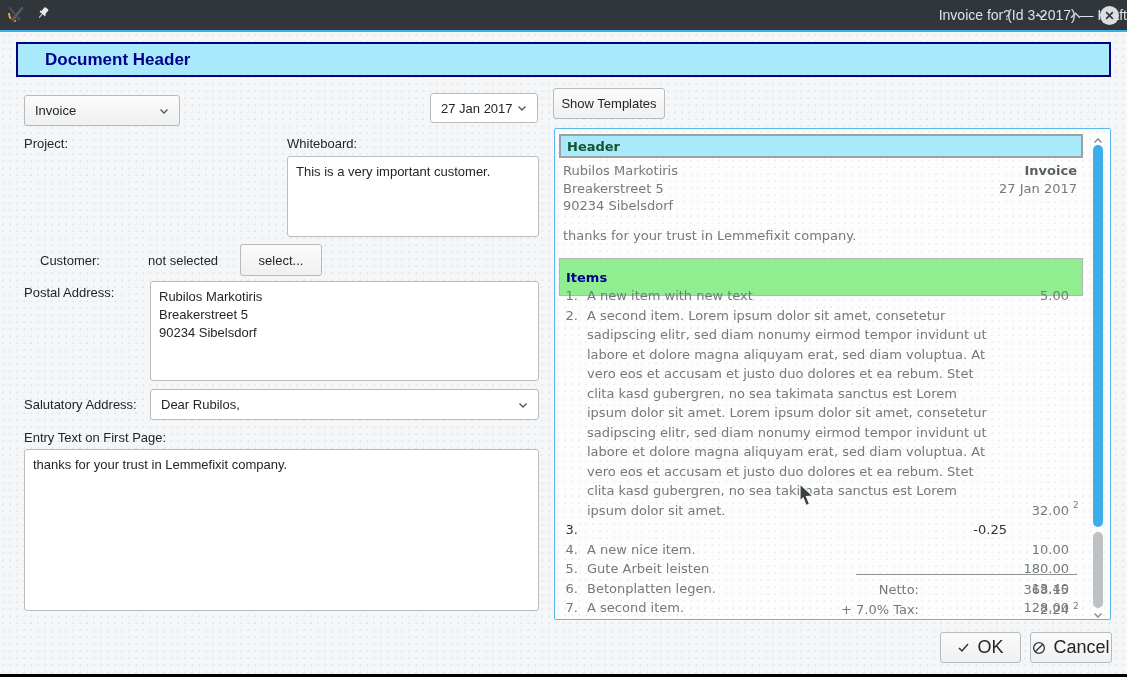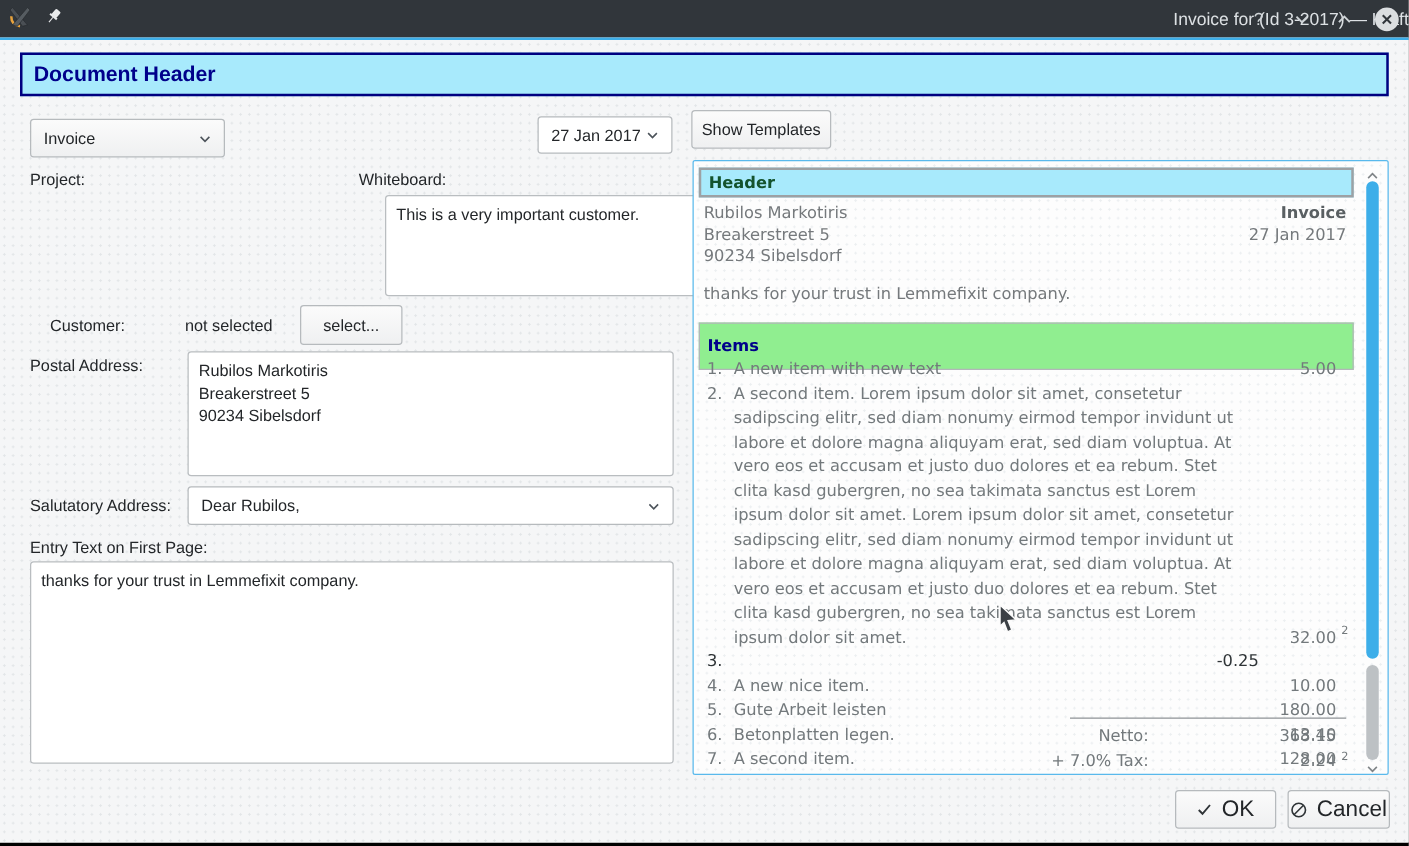--- a/index.html
+++ b/index.html
@@ -15,21 +15,21 @@
   .tb-btn { width:18px; height:18px; display:flex; align-items:center; justify-content:center; font-size:14px; cursor:default; }
   .tb-close { width:19px; height:19px; border-radius:50%; background:#dbdee0; display:flex; align-items:center; justify-content:center; }
   .accent-line { position:absolute; top:30px; left:0; width:100%; height:2px; background:#3daee9; }
 
   
   .content { position:absolute; top:32px; left:0; width:1127px; height:642px;
     background-color:#f5f6f7;
     background-image:radial-gradient(circle, #e3e6e8 1px, transparent 1px);
     background-size:7px 7px; }
 
-  .banner { position:absolute; left:16px; top:10px; width:1095px; height:35px; background:#a8eafc; border:2px solid #000080; display:flex; align-items:center; padding-left:9px; }
+  .banner { position:absolute; left:16px; top:10px; width:1095px; height:35px; background:#a8eafc; border:2px solid #000080; display:flex; align-items:center; padding-left:27px; }
   .banner-title { color:#00008b; font-weight:bold; font-size:17px; }
 
   label, .static-label { font-size:13px; color:#232629; position:absolute; }
 
   .combo, .btn { border:1px solid #b6babd; border-radius:3px; background:linear-gradient(#fbfbfb,#eff0f1); font-size:13px; color:#232629; position:absolute; display:flex; align-items:center; }
   .combo-gray { padding:0 10px; justify-content:space-between; }
   .combo-white { background:#fff; padding:0 10px; justify-content:space-between; }
   .chev { width:10px; height:10px; flex:none; }
   .chev svg { display:block; }
 
@@ -150,21 +150,21 @@
       </span>
     </div>
 
     <div class="btn btn-small" style="left:553px; top:56px; width:112px; height:31px;">
       <span>Show Templates</span>
     </div>
 
     <label style="left:24px; top:104px;">Project:</label>
 
     <label style="left:287px; top:104px;">Whiteboard:</label>
-    <textarea class="tarea" style="left: 287px; top: 124px; width: 252px; height: 81px; margin-left: 21px;">This is a very important customer.</textarea>
+    <textarea class="tarea" style="left: 287px; top: 124px; width: 252px; height: 81px;">This is a very important customer.</textarea>
 
     <label style="left:40px; top:221px;">Customer:</label>
     <span class="static-label" style="left:148px; top:221px;">not selected</span>
     <div class="btn btn-small" style="left:240px; top:212px; width:82px; height:32px;text-align:right;">
       <span>select...</span>
     </div>
 
     <label style="left:24px; top:253px;">Postal Address:</label>
     <textarea class="tarea" style="left: 150px; top: 249px; width: 389px; height: 100px;">Rubilos Markotiris
 Breakerstreet 5

